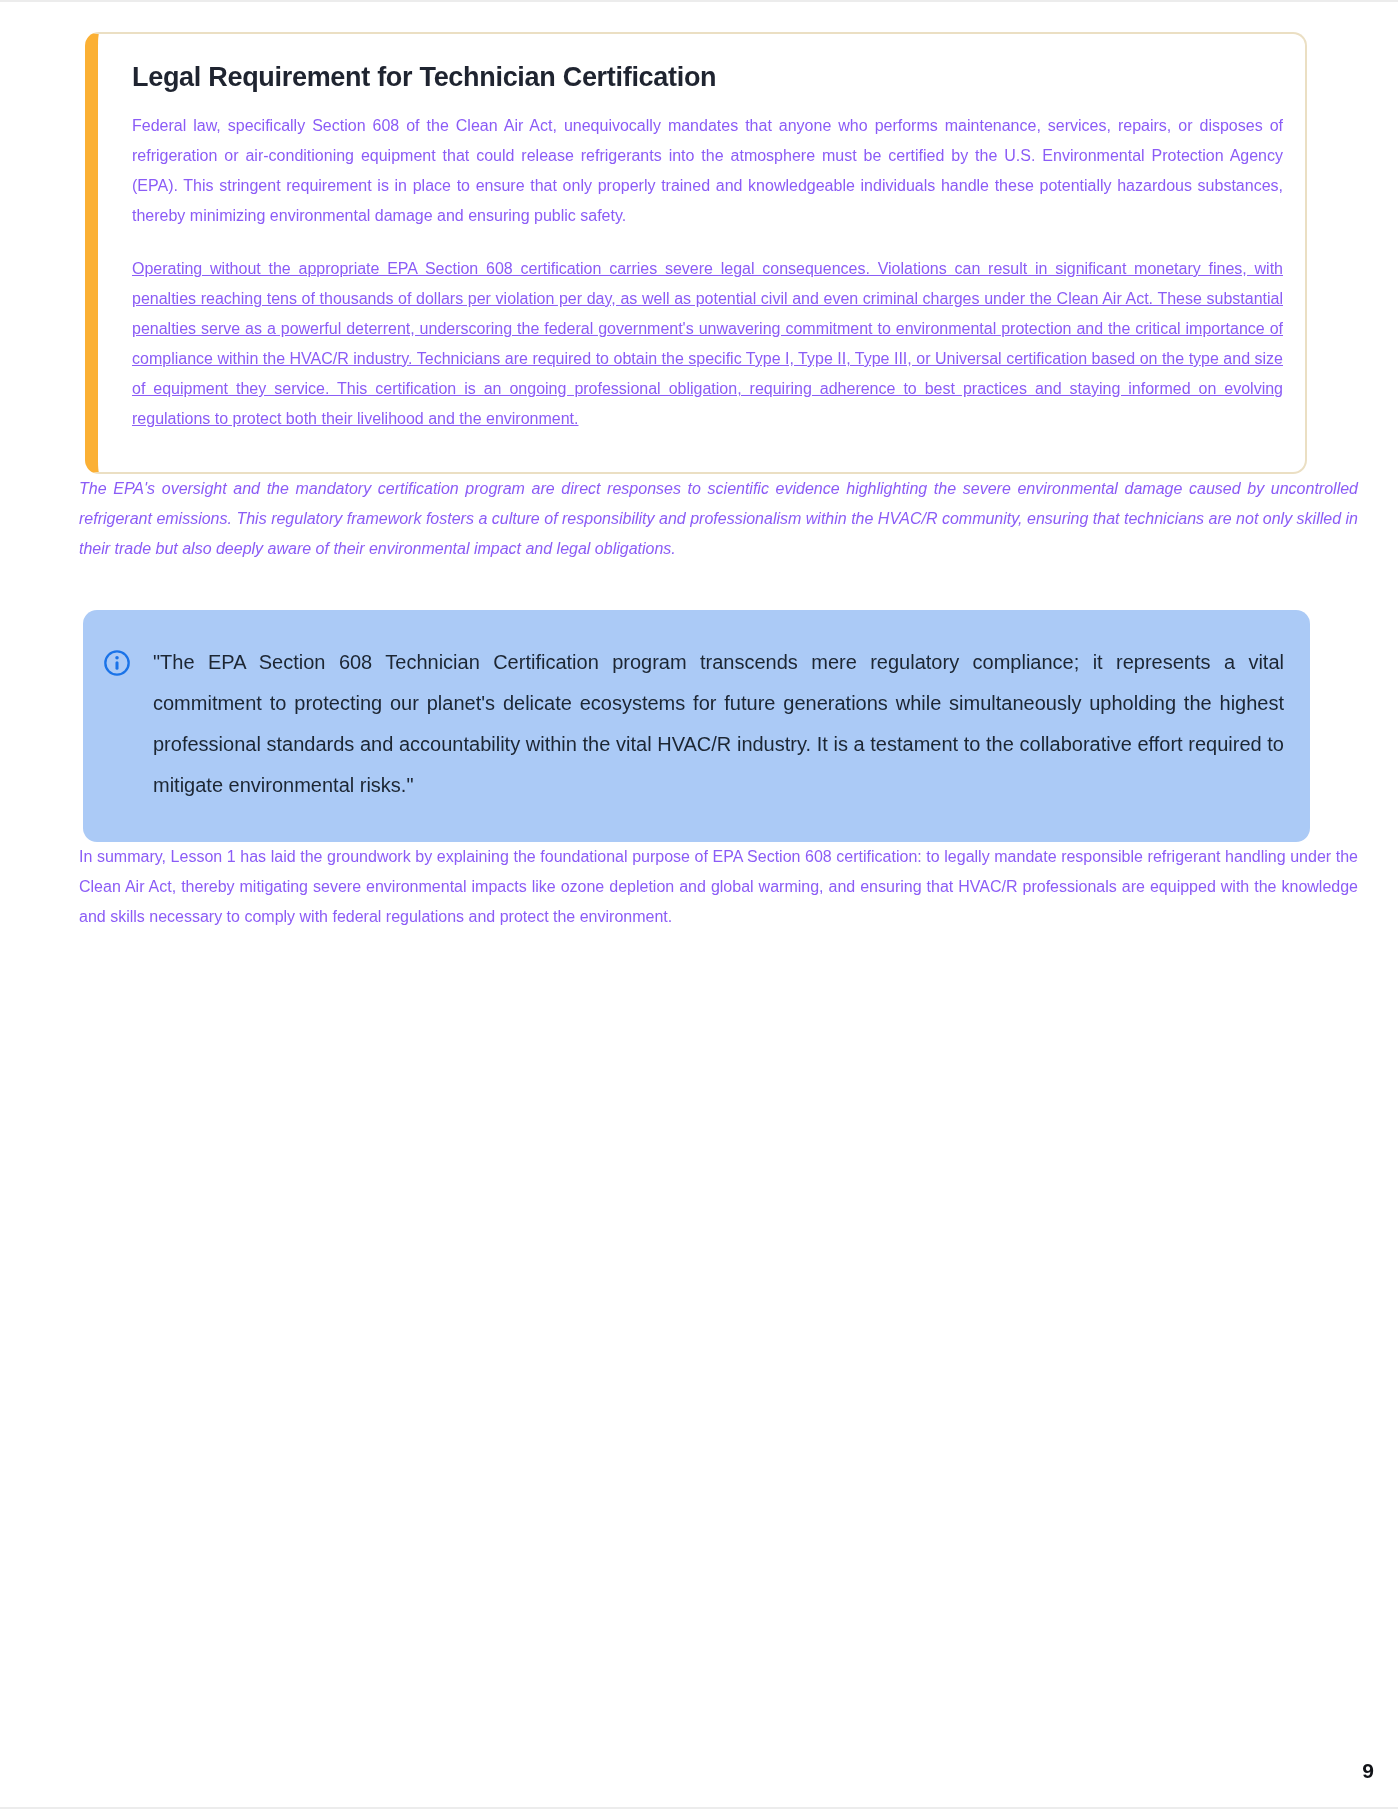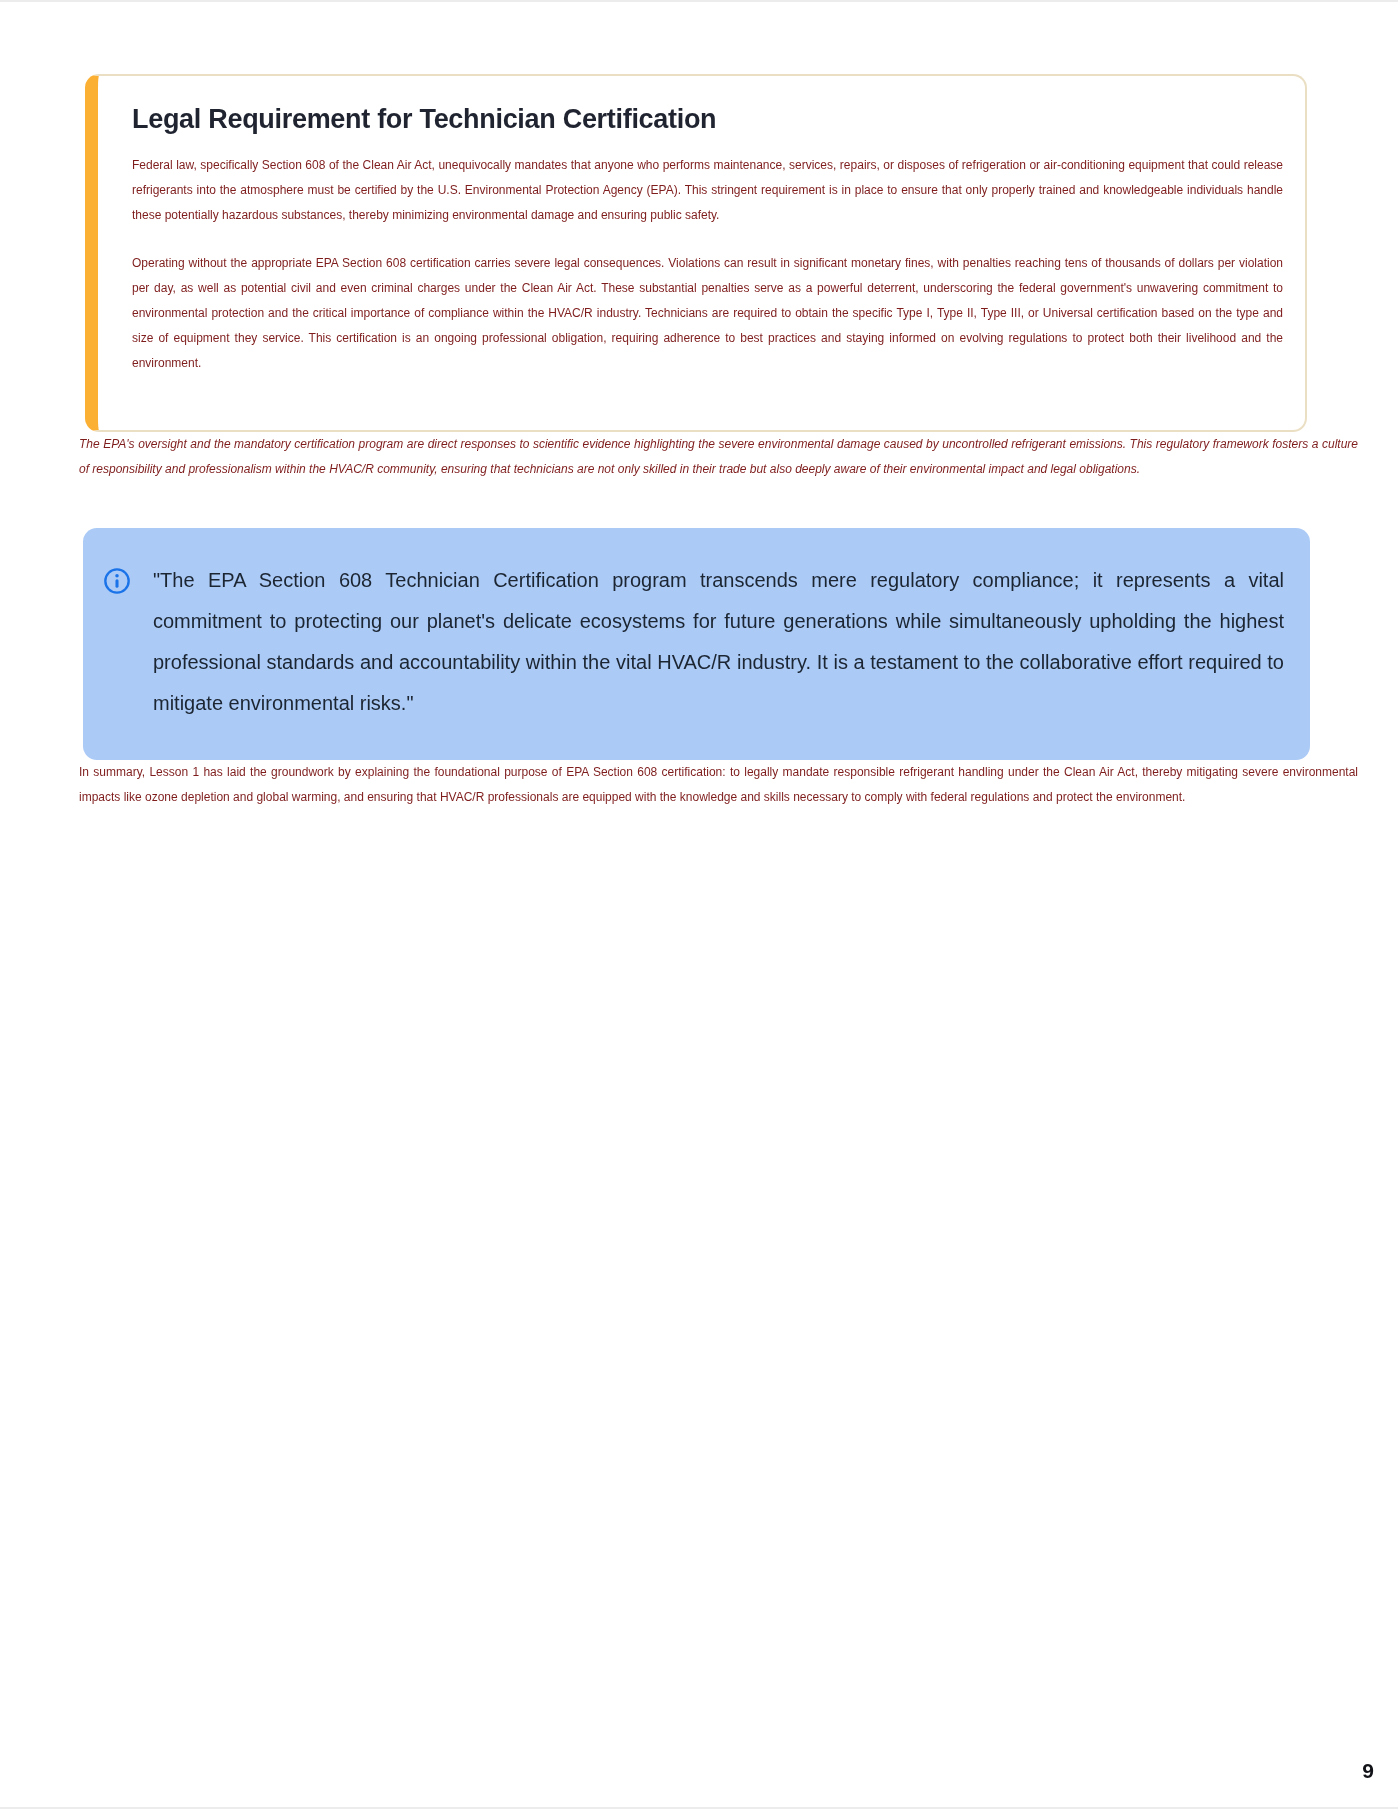--- a/index.html
+++ b/index.html
@@ -17,44 +17,44 @@
   }
   .content {
     position: absolute;
     left: 79px;
     top: 0;
     width: 1279px;
   }
   
   .callout {
     box-sizing: border-box;
-    margin-top: 72px;
+    margin-top: 30px;
     margin-left: 6px;
     width: 1222px;
     background: #ffffff;
     border: 2px solid #ebdfc3;
     border-left: 13px solid #fbb034;
     border-radius: 14px;
-    padding: 28px 22px 54px 34px;
+    padding: 28px 22px 38px 34px;
   }
   .callout h2 {
     margin: 0 0 18px 0;
     font-size: 27px;
     font-weight: 700;
     color: #1f2430;
     letter-spacing: -0.3px;
   }
   p.doc {
     margin: 0;
-    font-size: 12px;
-    line-height: 25px;
+    font-size: 16px;
+    line-height: 30px;
     text-align: justify;
-    color: #7f1d1d;
+    color: #8b5cf6;
   }
-  .callout p.doc + p.doc { margin-top: 23px; }
+  .callout p.doc + p.doc { margin-top: 23px; text-decoration: underline; }
   
   .body-para { margin-top: 36px; font-style: italic; }
   .summary-para { margin-top: 54px; }
   
   .quote-box {
     box-sizing: border-box;
     margin-top: 46px;
     margin-left: 4px;
     width: 1227px;
     background: #abcaf6;

